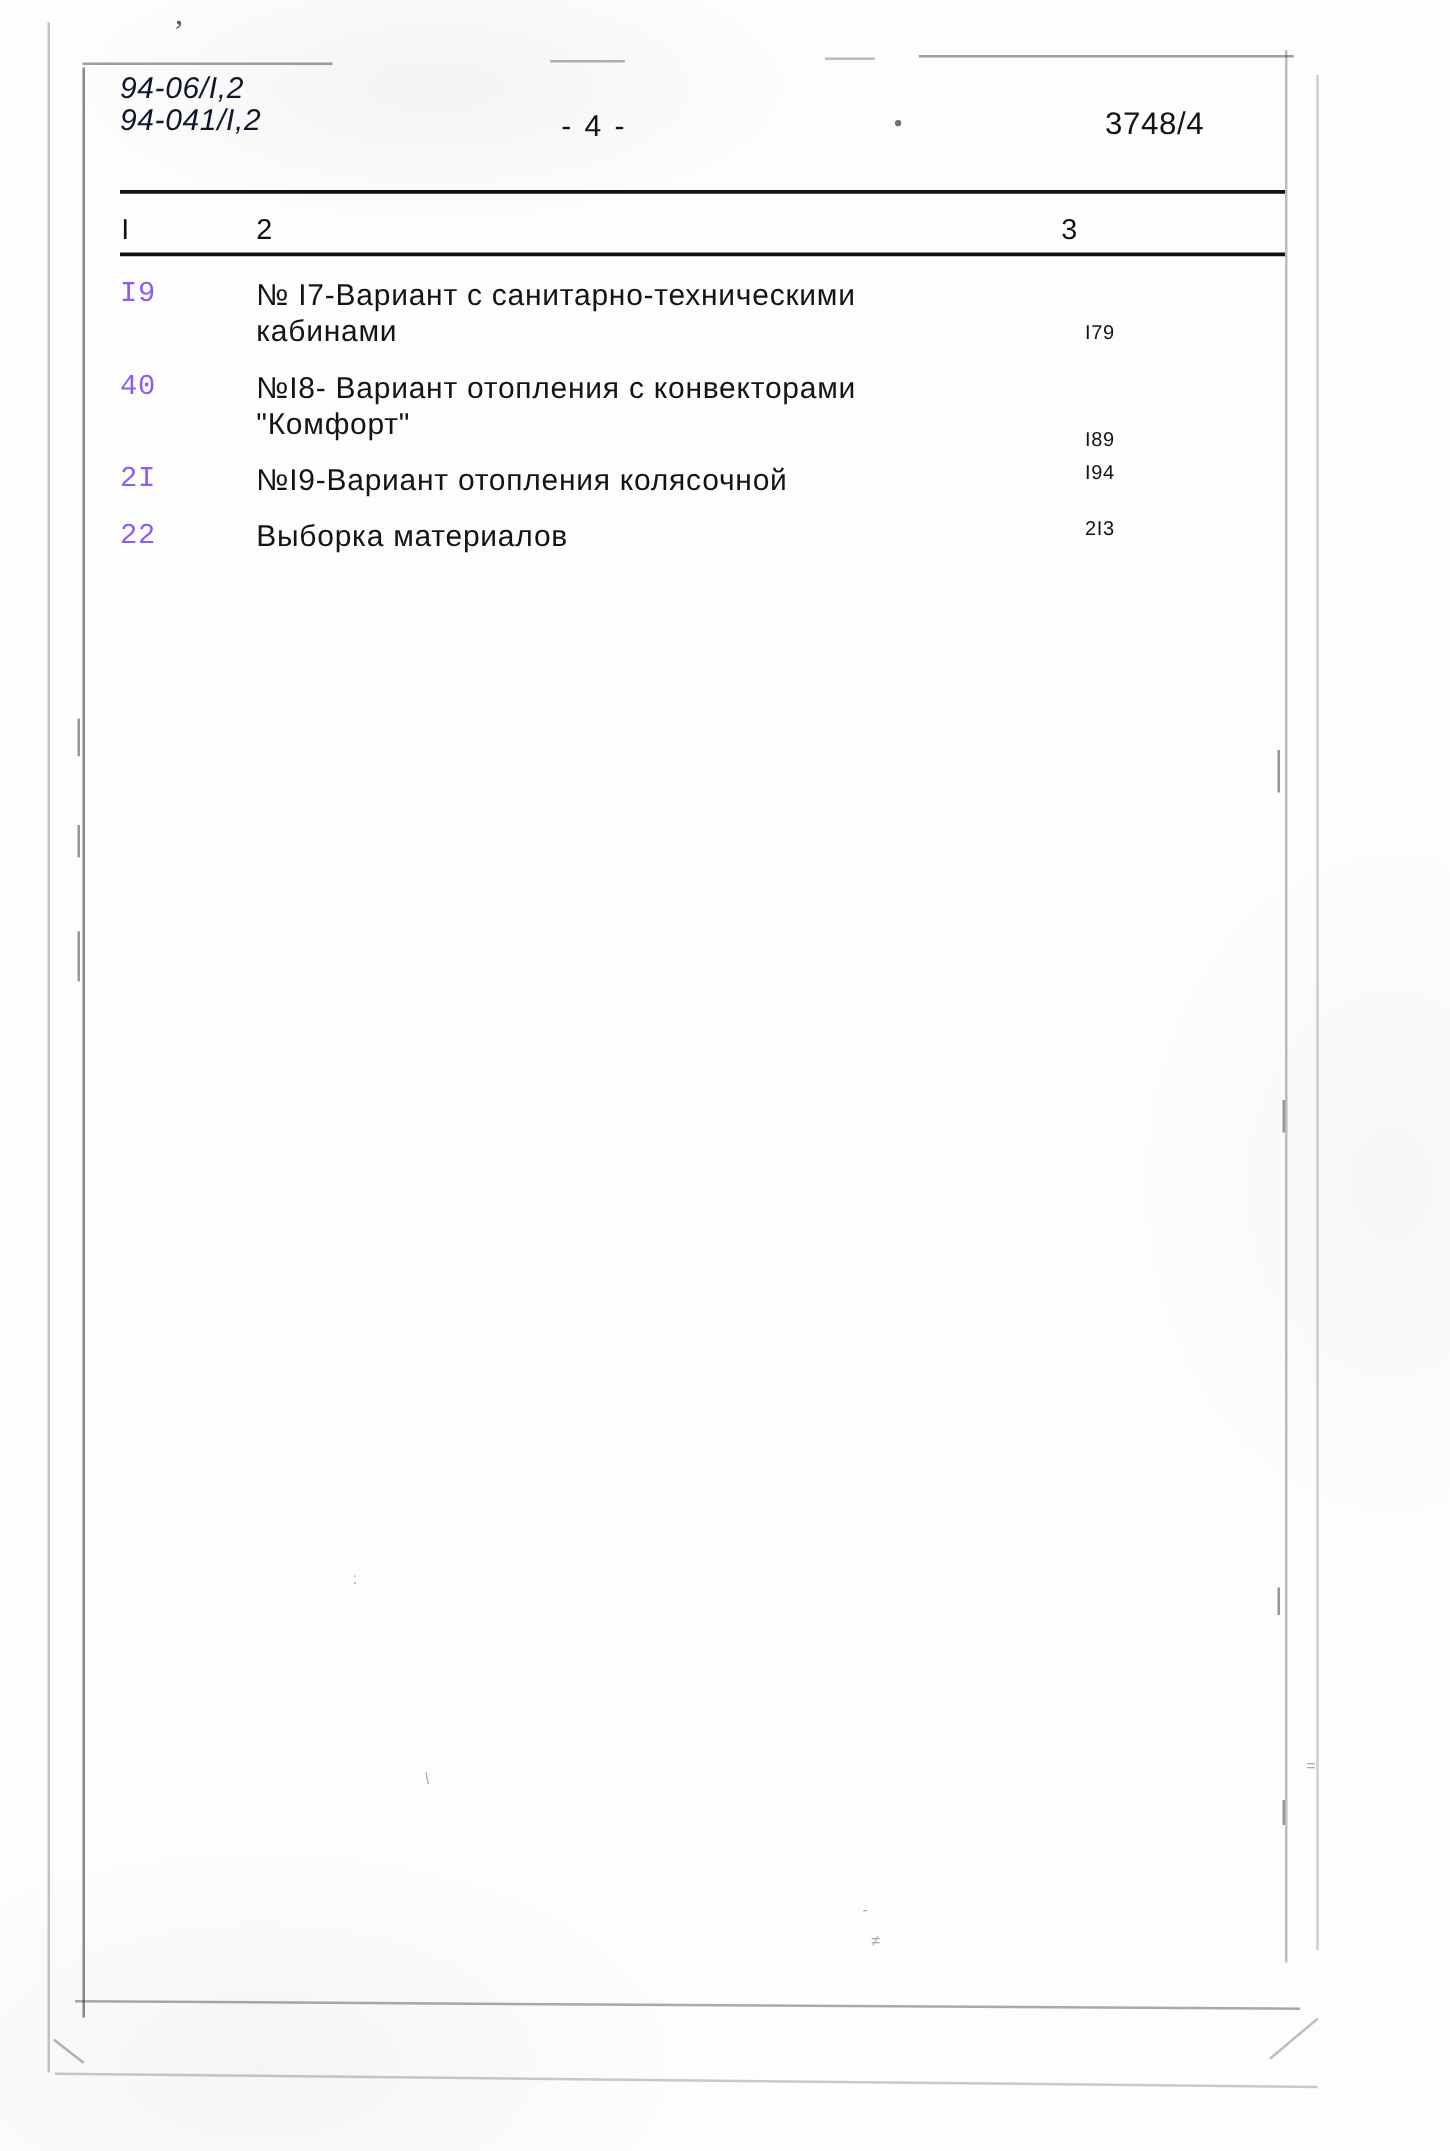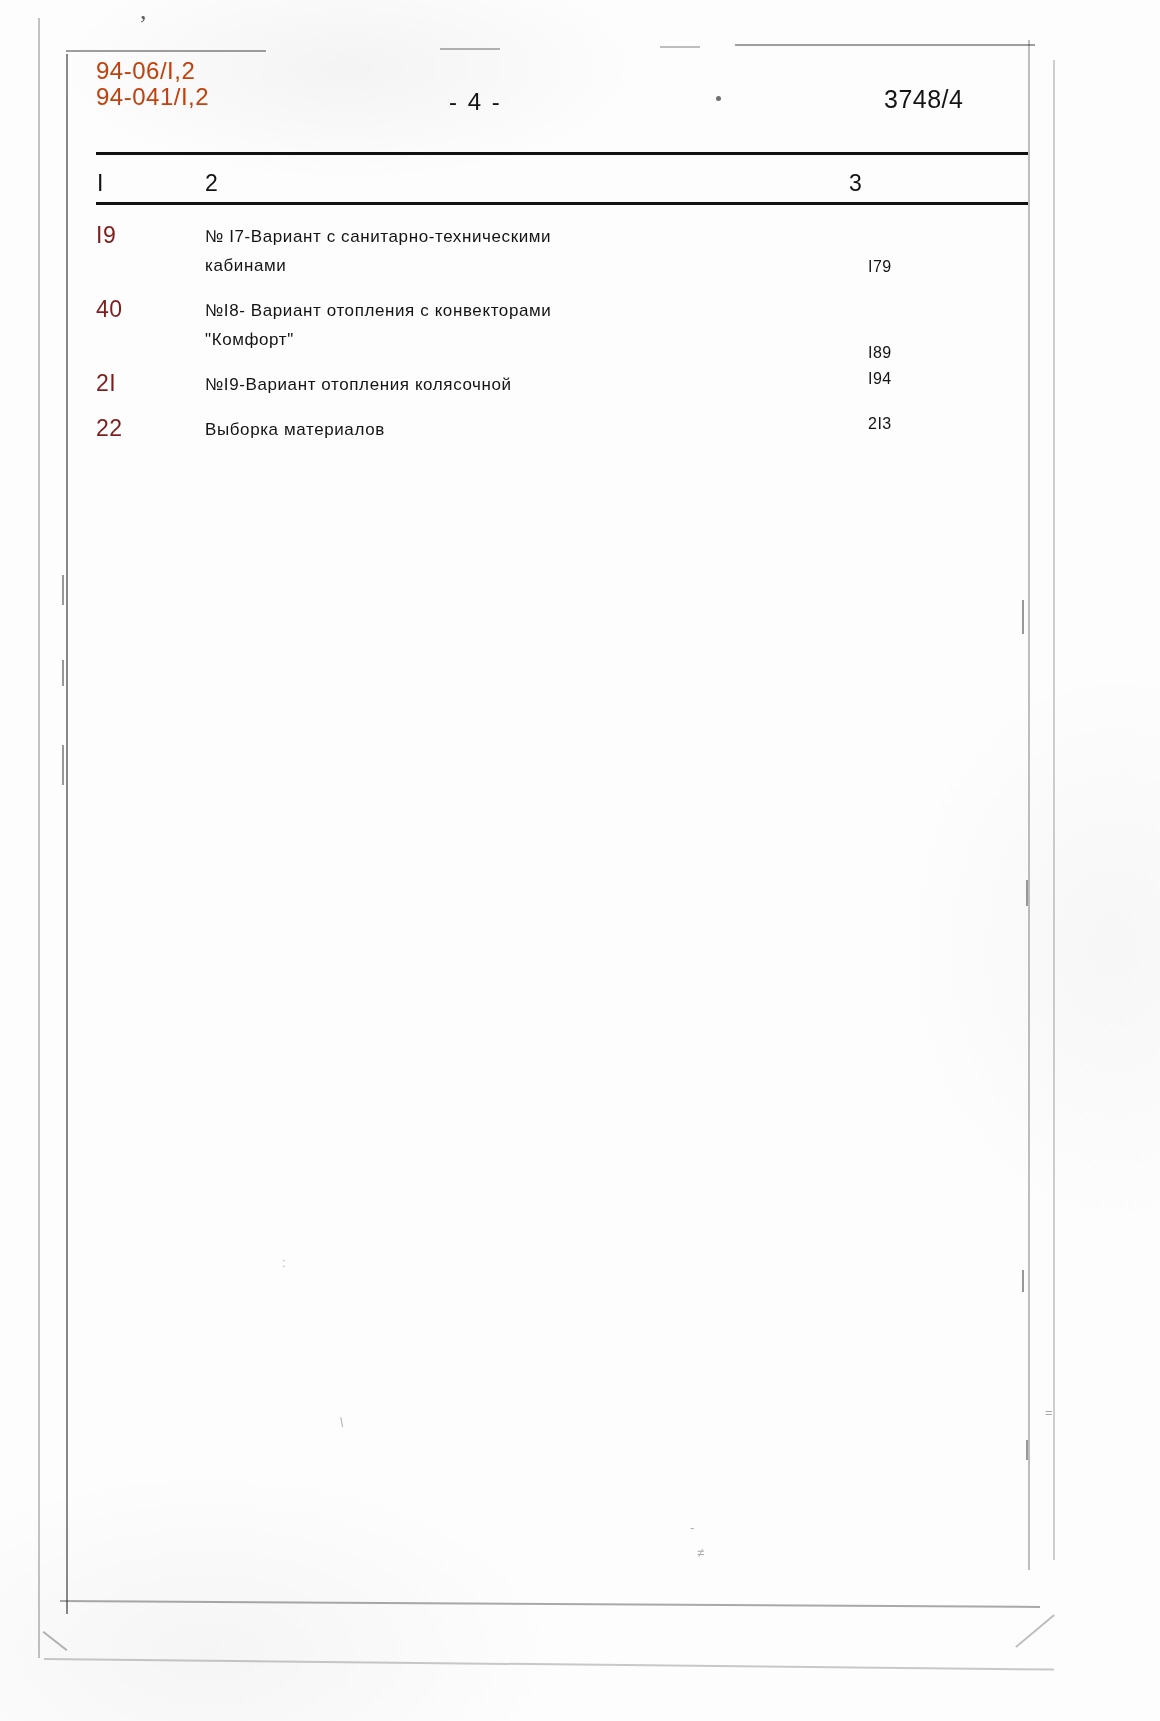--- a/index.html
+++ b/index.html
@@ -64,22 +64,23 @@
   #header { position: absolute; left: 0; top: 0; width: 100%; height: 140px; }
 
   .code-block {
     position: absolute;
     left: 96px;
     top: 58px;
     font-family: "Liberation Sans", sans-serif;
     font-size: 24px;
     line-height: 26px;
     letter-spacing: .5px;
-    color: #c2410c;
+    color: #0f172a;
     white-space: pre;
+    font-style: italic;
   }
   .page-num {
     position: absolute;
     left: 449px;
     top: 88px;
     font-family: "Liberation Sans", sans-serif;
     font-size: 24px;
     letter-spacing: 2px;
     color: #141414;
   }
@@ -120,31 +121,31 @@
     top: 30px;
   }
   .ch-1 { left: 97px; }
   .ch-2 { left: 205px; }
   .ch-3 { left: 849px; }
 
   .row { position: absolute; left: 0; width: 100%; }
   .c-num {
     position: absolute;
     left: 96px;
-    font-family: Liberation Sans, sans-serif;
+    font-family: Liberation Mono, monospace;
     font-size: 23px;
     letter-spacing: .5px;
-    color: #7f1d1d;
+    color: #8b5cf6;
   }
   .c-title {
     position: absolute;
     left: 205px;
     width: 620px;
     font-family: "Liberation Sans", sans-serif;
-    font-size: 17px;
+    font-size: 24px;
     line-height: 29px;
     letter-spacing: .6px;
     color: #141414;
     white-space: pre-line;
   }
   .c-page {
     position: absolute;
     left: 868px;
     font-family: "Liberation Sans", sans-serif;
     font-size: 16px;

